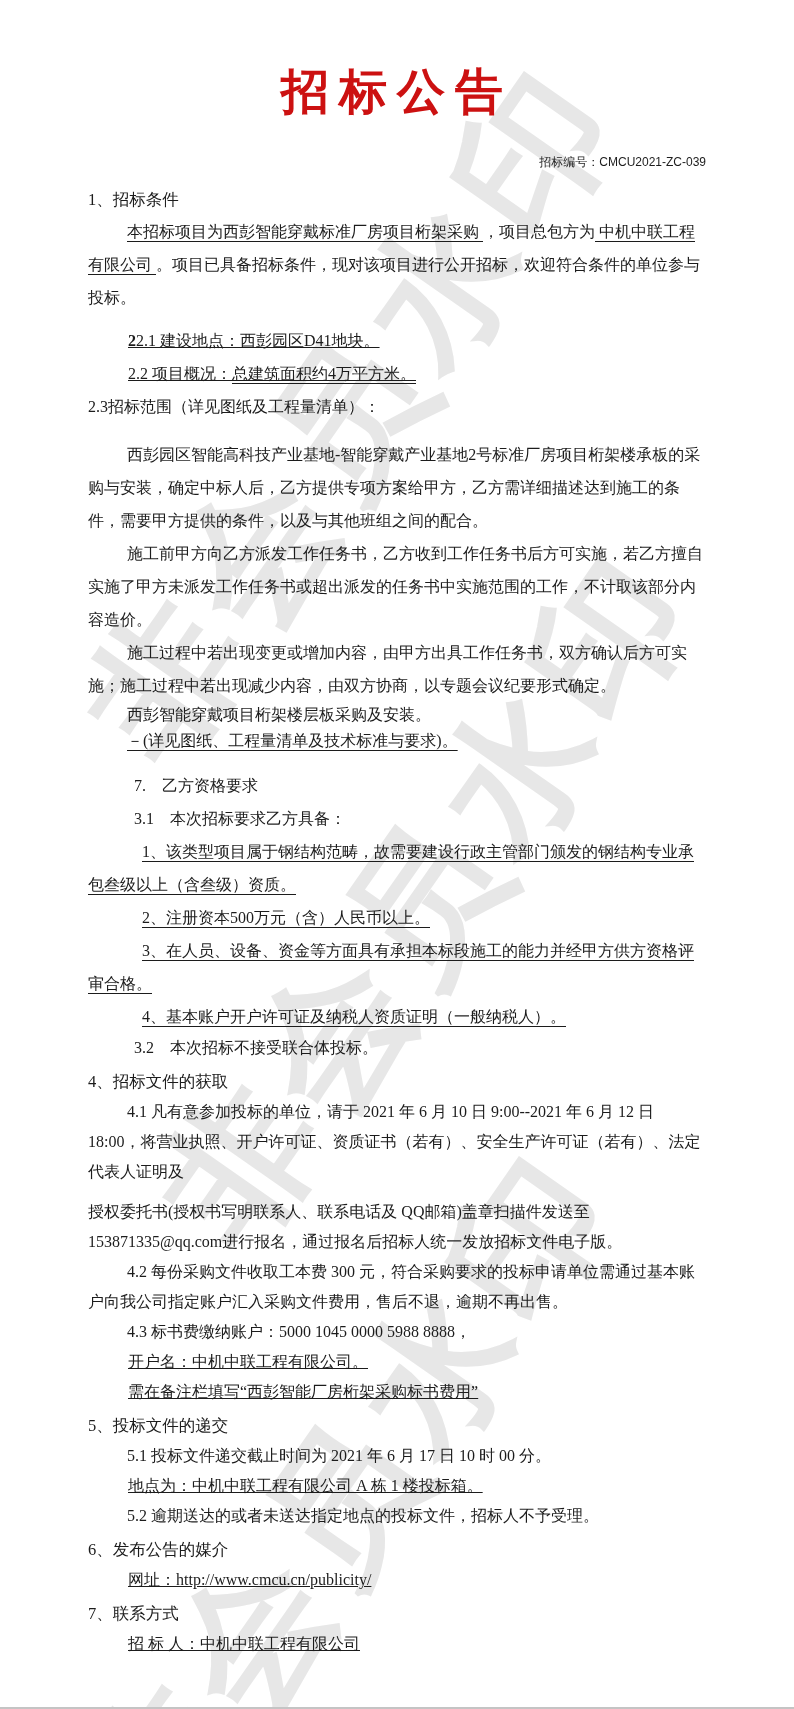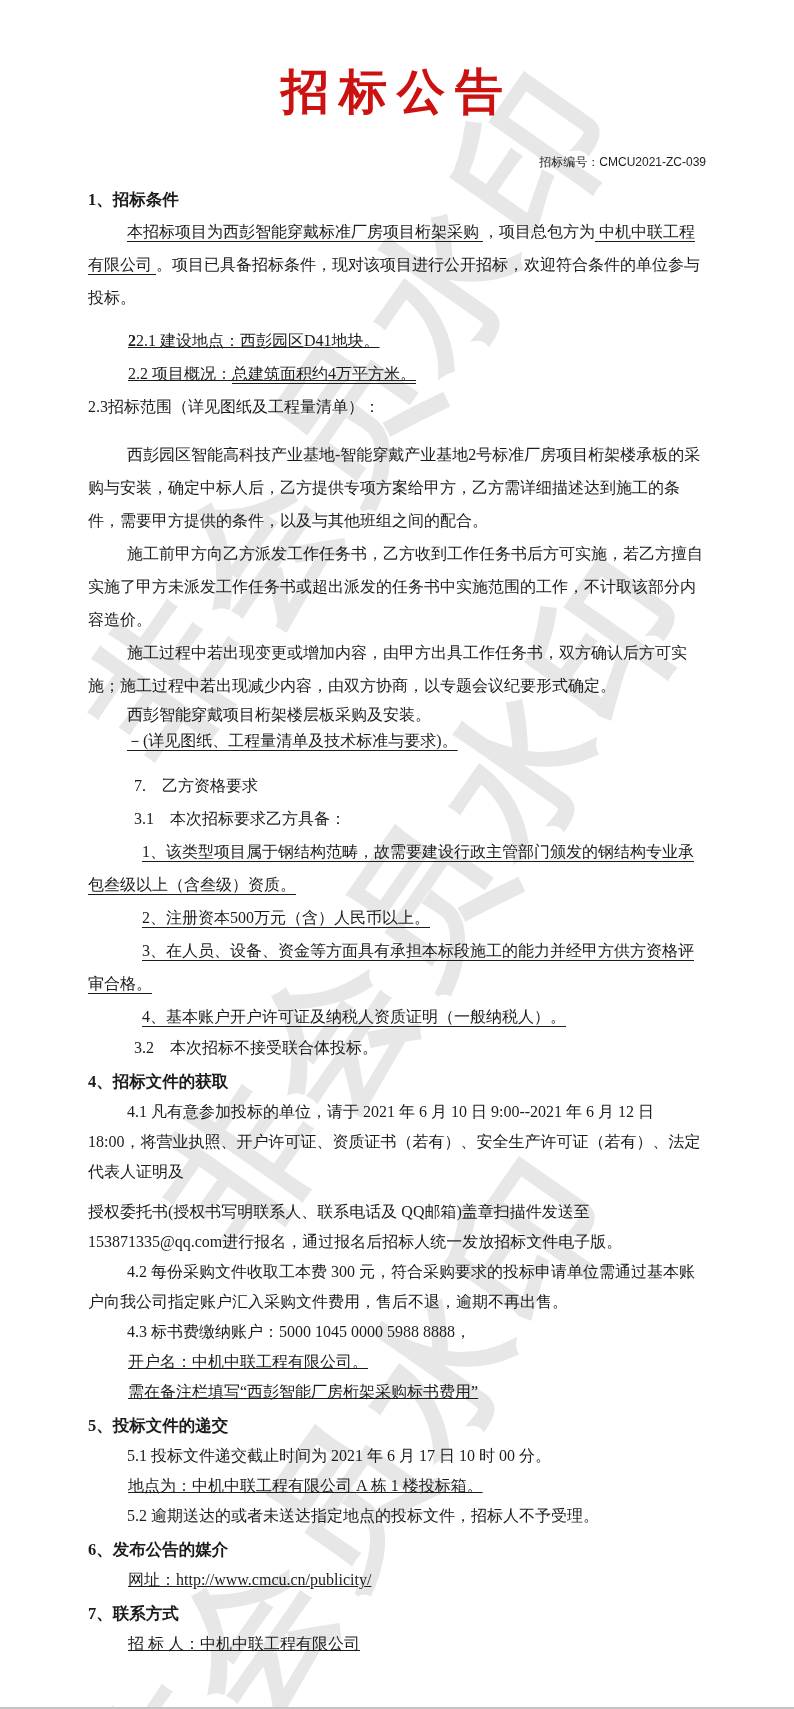--- a/index.html
+++ b/index.html
@@ -21,21 +21,21 @@
   .wm1 { left:355px; top:415px; }
   .wm2 { left:430px; top:900px; }
   .wm3 { left:350px; top:1500px; }
   .content { position:relative; z-index:1; }
   .title {
     text-align:center; font-size:48px; font-weight:bold; letter-spacing:10px;
     color:var(--title-red,#cc1111); margin:10px 0 30px 0;
   }
   .ref { text-align:right; font-size:12px; margin-bottom:14px; }
   .ref-code { font-family:"Liberation Sans","DejaVu Sans",sans-serif; }
-  .h { font-weight:bold; font-size:16.5px; line-height:30px; margin-top:4px; }
+  .h { font-weight:normal; font-size:16.5px; line-height:30px; margin-top:4px; }
   .p { line-height:33px; }
   .lh29 { line-height:30px; }
   .tight { line-height:26px; }
   .ind  { text-indent:39px; }   
   .item { text-indent:54px; }   
   .ml   { margin-left:40px;text-decoration:underline; }   
   .ml3  { margin-left:46px; }   
   .sp   { margin-top:15px; }
   .sp8  { margin-top:10px; }
   .u { text-decoration:underline; text-underline-offset:4px; }

